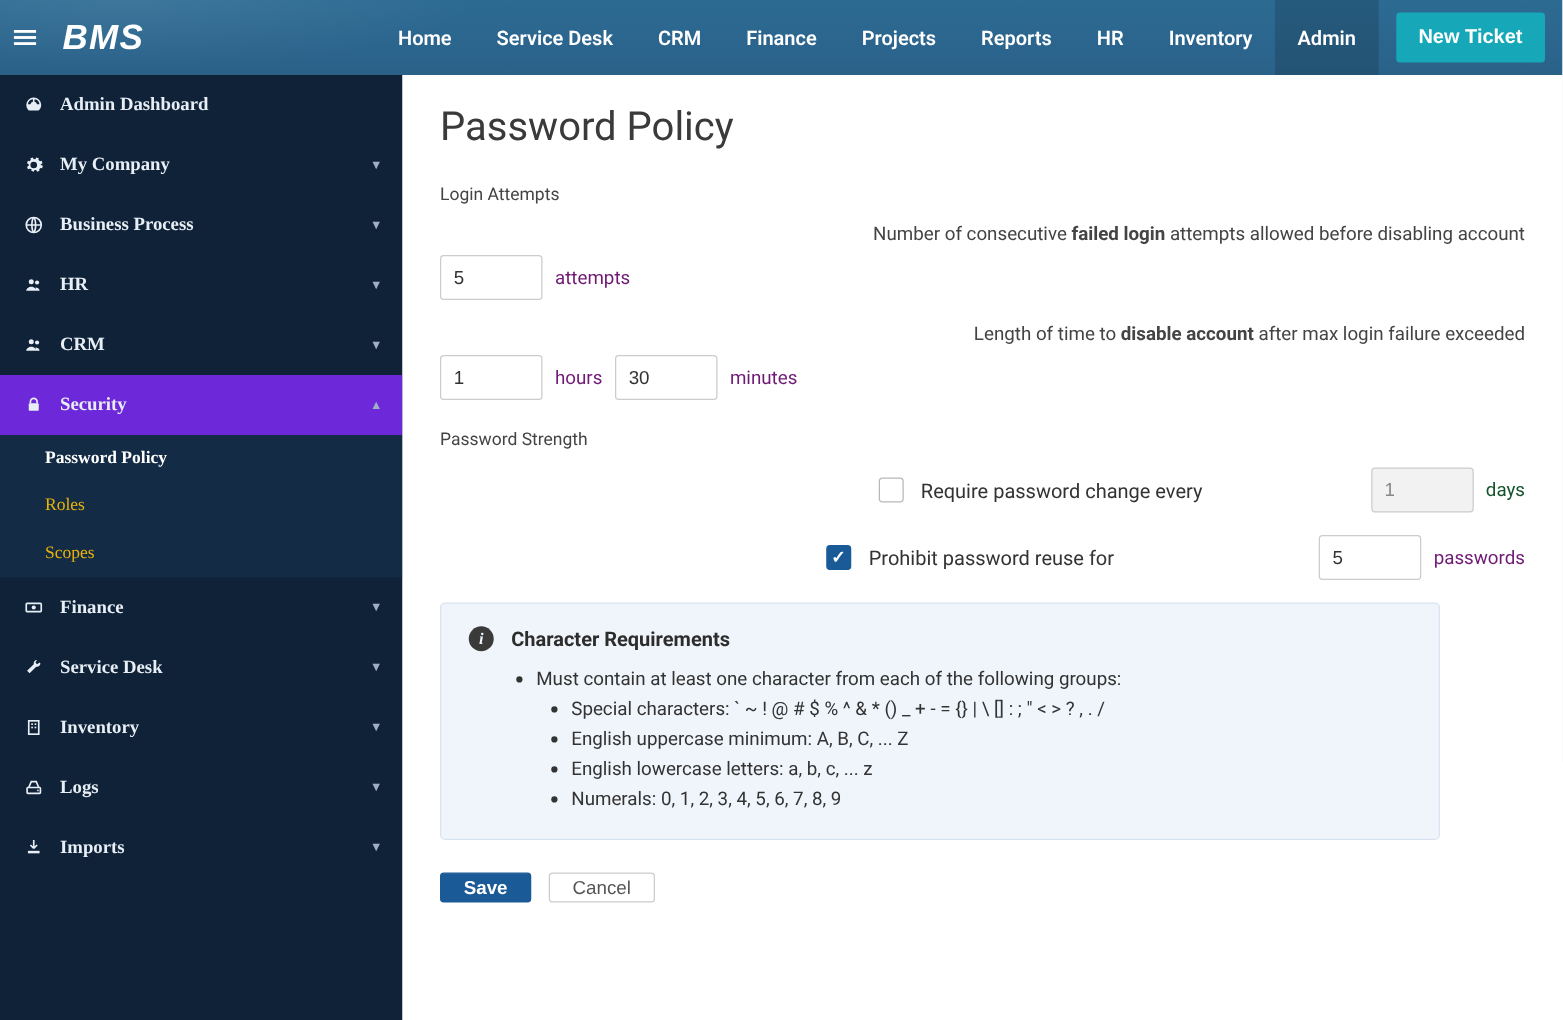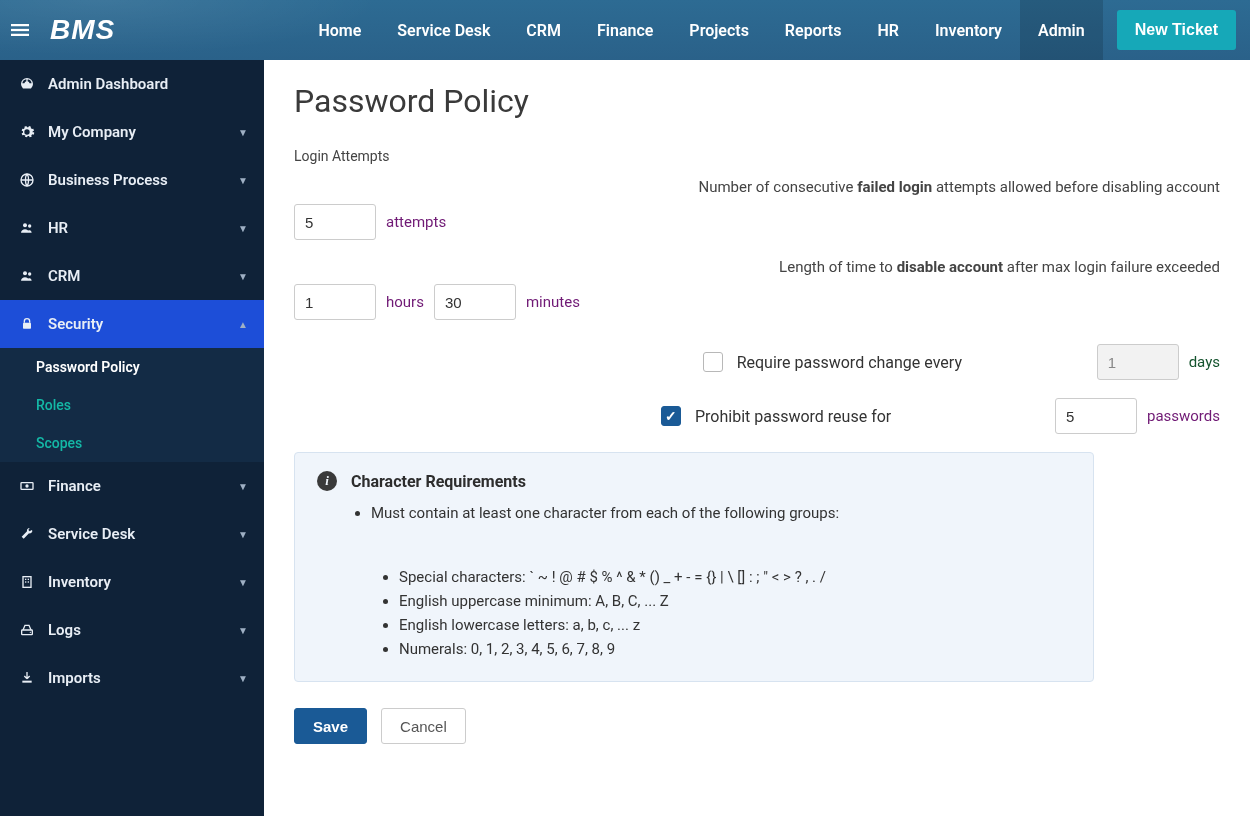--- a/index.html
+++ b/index.html
@@ -76,37 +76,38 @@
     cursor: pointer;
     align-self: center;
   }
   
   .layout {
     display: flex;
     height: calc(816px - 60px);
   }
   
   .sidebar {
-    width: 264px;
+    width: 322px;
     background: #0f2238;
     color: #cfd8e3;
     overflow-y: auto;
     flex-shrink: 0;
+    font-family: Liberation Serif, serif;
   }
   .side-item {
     display: flex;
     align-items: center;
     height: 48px;
     padding: 0 16px;
     cursor: pointer;
     font-size: 15px;
     font-weight: 600;
     color: #e8eef5;
   }
-  .side-item.expanded { background: #1d4ed8; text-align: right; }
+  .side-item.expanded { background: #6d28d9; text-align: right; }
   .side-icon {
     width: 22px;
     display: inline-flex;
     justify-content: center;
     margin-right: 10px;
     font-size: 15px;
   }
   .side-icon svg { width: 16px; height: 16px; fill: #e8eef5; }
   .side-chevron {
     margin-left: auto;
@@ -115,21 +116,21 @@
   }
   .side-sub {
     background: #132b45;
   }
   .side-sub-item {
     display: flex;
     align-items: center;
     height: 38px;
     padding: 0 16px 0 36px;
     font-size: 14px;
-    color: #14b8a6;
+    color: #eab308;
     cursor: pointer;
     font-weight: 500;
   }
   .side-sub-item.active {
     color: #fff;
     font-weight: 600;
   }
   
   .main {
     flex: 1;
@@ -238,25 +239,25 @@
     display: inline-flex;
     align-items: center;
     justify-content: center;
     font-weight: 700;
     font-style: italic;
     font-family: Georgia, serif;
     font-size: 13px;
   }
   .info-title { font-size: 16px; font-weight: 700; color: #2d2d2d; }
   .info-box ul { list-style: disc; padding-left: 54px; color: #333; font-size: 15px; line-height: 1.6; }
-  .info-box ul ul { padding-left: 28px; margin-top: 40px; }
+  .info-box ul ul { padding-left: 28px; }
   
   .btn-row { display: flex; gap: 14px; }
   .btn {
-    height: 36px;
+    height: 24px;
     padding: 0 18px;
     border-radius: 3px;
     font-size: 15px;
     cursor: pointer;
     border: 1px solid transparent;
   }
   .btn-primary {
     background: #1a5a96;
     color: #fff;
     border-color: #1a5a96;
@@ -435,20 +436,21 @@
       </div>
       <div class="row">
         <input class="num-input" value="1" style="">
         <span class="unit">hours</span>
         <input class="num-input" value="30" style="">
         <span class="unit">minutes</span>
       </div>
     </div>
 
     <div class="section">
+      <h2 class="section-title">Password Strength</h2>
 
       <div class="check-row">
         <span class="checkbox"></span>
         <span class="check-label">Require password change every</span>
         <div class="check-input-wrap">
           <input class="num-input" disabled="" value="1" style="">
           <span class="unit disabled">days</span>
         </div>
       </div>
 

